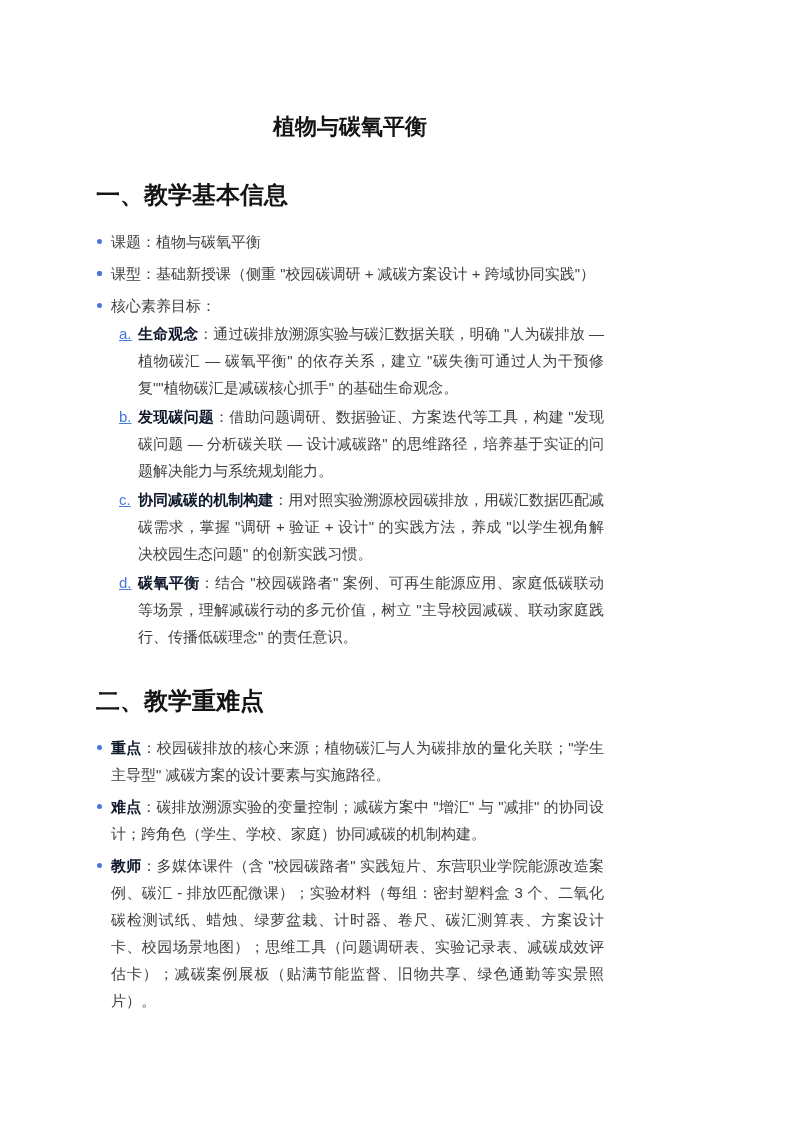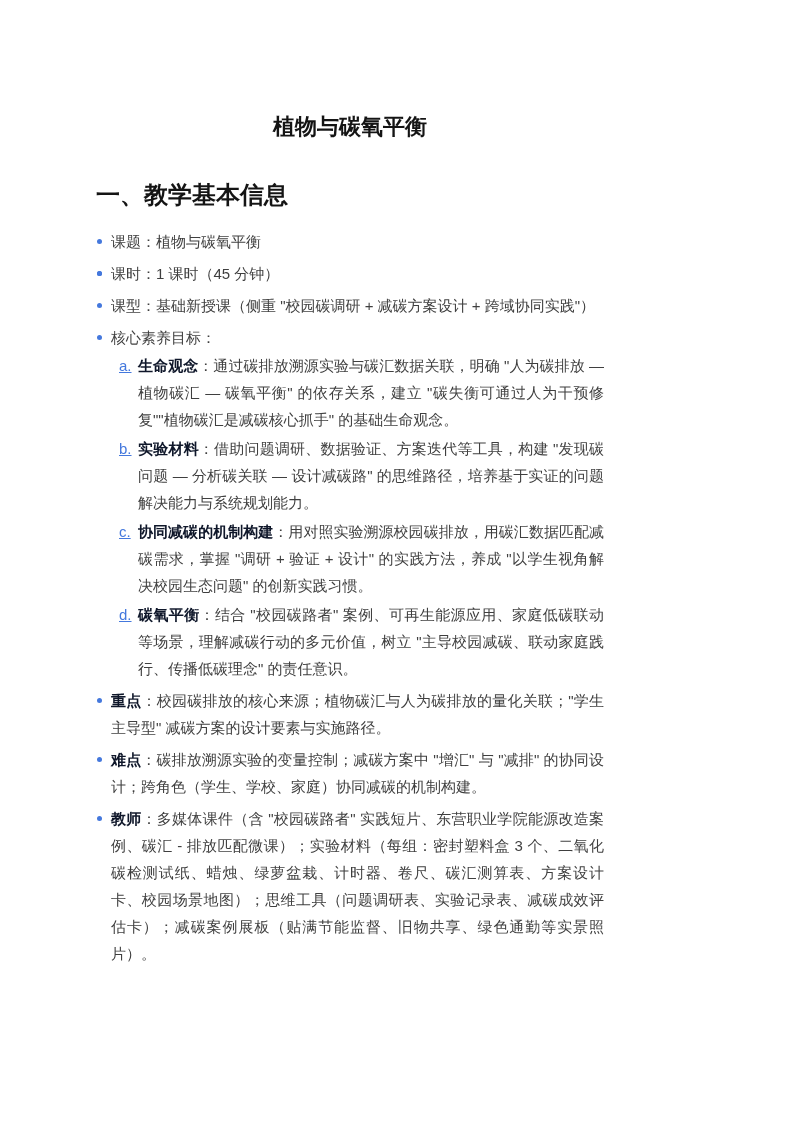--- a/index.html
+++ b/index.html
@@ -56,51 +56,48 @@
   <ul class="blist">
     <li>
       <span class="dot"></span>
       <span>课题：植物与碳氧平衡</span>
     </li>
     <li>
       <span class="dot"></span>
     </li>
     <li>
       <span class="dot"></span>
-      <span>课时：1 课时（45 分钟）</span>
-    </li>
-    <li>
-      <span class="dot"></span>
       <span>课型：基础新授课（侧重 "校园碳调研 + 减碳方案设计 + 跨域协同实践"）</span>
     </li>
     <li>
       <span class="dot"></span>
       <span>核心素养目标：</span>
 
       <ol class="goals">
         <li>
           <span class="goal-marker">a.</span>
           <span class="lbl">生命观念</span><span>：通过碳排放溯源实验与碳汇数据关联，明确 "人为碳排放 — 植物碳汇 — 碳氧平衡" 的依存关系，建立 "碳失衡可通过人为干预修复""植物碳汇是减碳核心抓手" 的基础生命观念。</span>
         </li>
         <li>
           <span class="goal-marker">b.</span>
-          <span class="lbl">实验材料</span><span>：借助问题调研、数据验证、方案迭代等工具，构建 "发现碳问题 — 分析碳关联 — 设计减碳路" 的思维路径，培养基于实证的问题解决能力与系统规划能力。</span>
+          <span class="lbl">发现碳问题</span><span>：借助问题调研、数据验证、方案迭代等工具，构建 "发现碳问题 — 分析碳关联 — 设计减碳路" 的思维路径，培养基于实证的问题解决能力与系统规划能力。</span>
         </li>
         <li>
           <span class="goal-marker">c.</span>
           <span class="lbl">协同减碳的机制构建</span><span>：用对照实验溯源校园碳排放，用碳汇数据匹配减碳需求，掌握 "调研 + 验证 + 设计" 的实践方法，养成 "以学生视角解决校园生态问题" 的创新实践习惯。</span>
         </li>
         <li>
           <span class="goal-marker">d.</span>
           <span class="lbl">碳氧平衡</span><span>：结合 "校园碳路者" 案例、可再生能源应用、家庭低碳联动等场景，理解减碳行动的多元价值，树立 "主导校园减碳、联动家庭践行、传播低碳理念" 的责任意识。</span>
         </li>
       </ol>
     </li>
   </ul>
 
+  <h2 class="sec-heading">二、教学重难点</h2>
 
   <ul class="blist">
     <li>
       <span class="dot"></span>
       <span class="lbl">重点</span><span>：校园碳排放的核心来源；植物碳汇与人为碳排放的量化关联；"学生主导型" 减碳方案的设计要素与实施路径。</span>
     </li>
     <li>
       <span class="dot"></span>
       <span class="lbl">难点</span><span>：碳排放溯源实验的变量控制；减碳方案中 "增汇" 与 "减排" 的协同设计；跨角色（学生、学校、家庭）协同减碳的机制构建。</span>
     </li>

